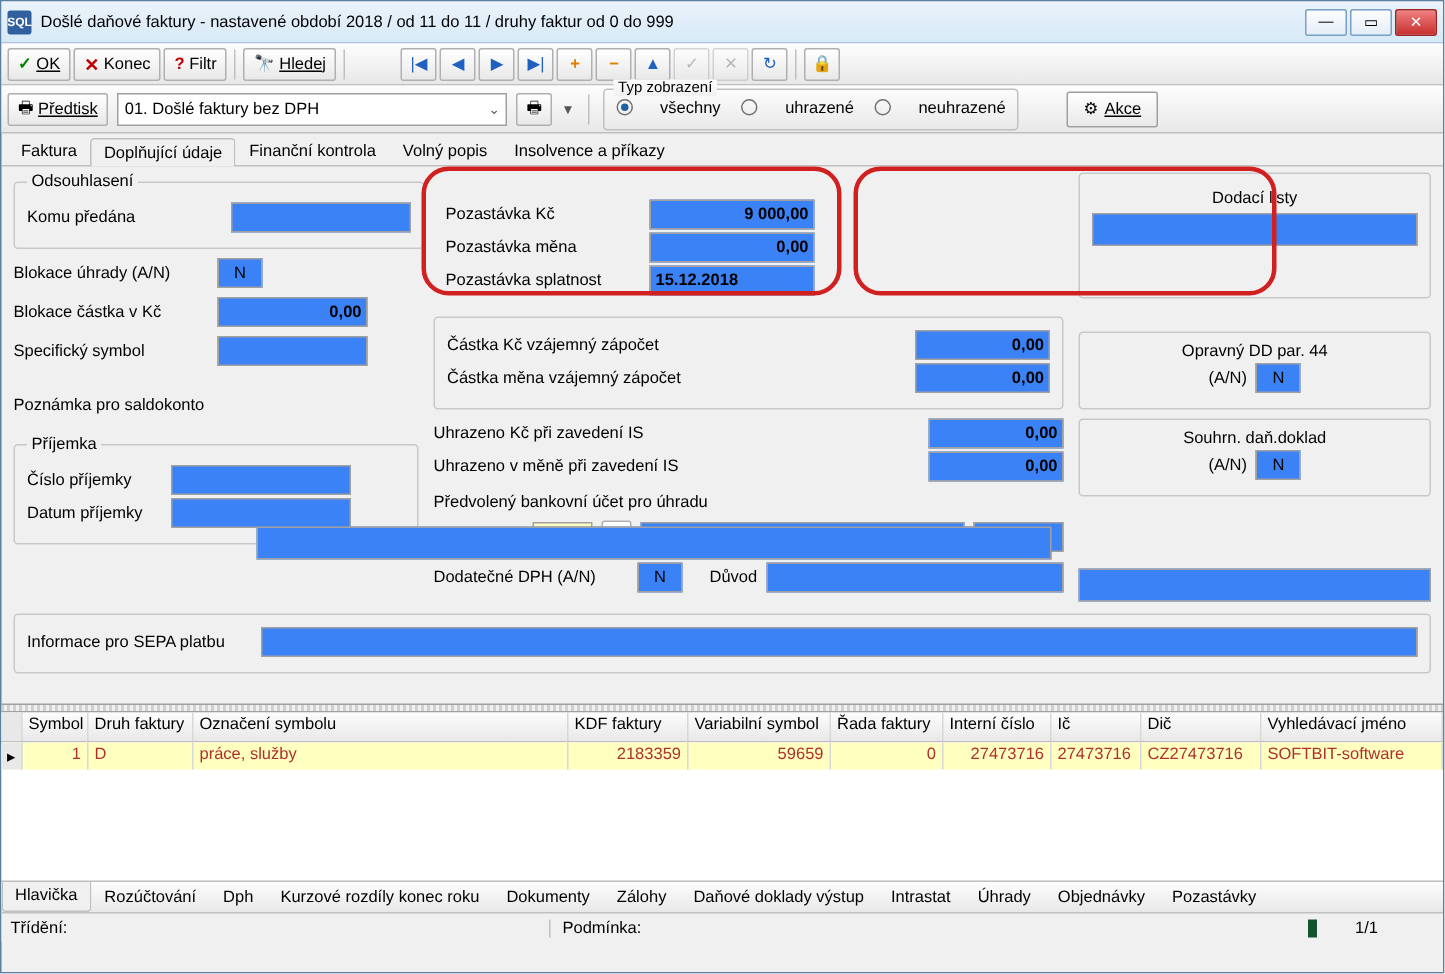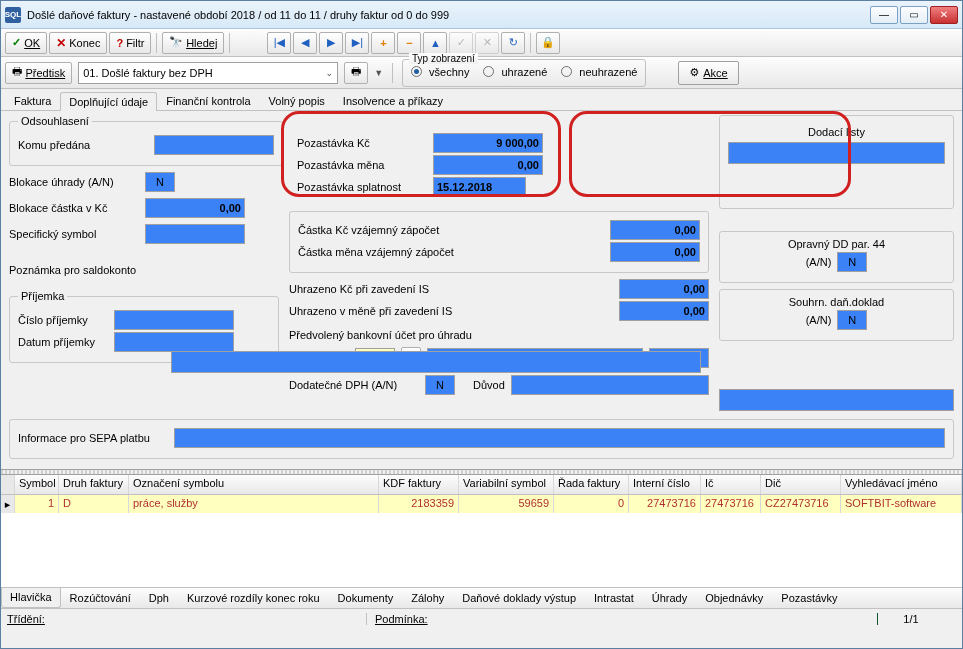--- a/index.html
+++ b/index.html
@@ -21,21 +21,21 @@
 .tbtn .q { color: #c00000; font-weight: bold; }
 .tsep { width: 1px; height: 20px; background: #c0c0c0; margin: 0 3px; }
 .navbtn { width: 24px; height: 22px; border: 1px solid #b0b0b0; background: linear-gradient(#fff,#e8e8e8); border-radius: 2px; display: flex; align-items: center; justify-content: center; cursor: pointer; }
 .navbtn.disabled { opacity: 0.5; }
 
 .toolbar2 { height: 32px; background: linear-gradient(#fdfdfd,#e8e8e8); border-bottom: 1px solid #c0c0c0; display: flex; align-items: center; padding: 0 4px; gap: 6px; }
 .select1 { height: 22px; border: 1px solid #a0a0a0; background: #fff; padding: 0 4px; width: 260px; display: flex; align-items: center; justify-content: space-between; }
 .select1 .chev { font-size: 9px; color: #555; }
 .radiogrp { border: 1px solid #c0c0c0; border-radius: 3px; padding: 2px 8px 4px 8px; display: flex; align-items: center; gap: 14px; height: 28px; position: relative; }
 .radiogrp .legend { position: absolute; top: -7px; left: 6px; background: linear-gradient(#fdfdfd,#f0f0f0); padding: 0 3px; font-size: 10px; }
-.radio { display: flex; align-items: center; gap: 7px; }
+.radio { display: flex; align-items: center; gap: 18px; }
 .radio .dot { width: 11px; height: 11px; border: 1px solid #707070; border-radius: 50%; display: flex; align-items: center; justify-content: center; }
 .radio .dot.sel::after { content:''; width:5px; height:5px; background:#2060a0; border-radius:50%; }
 .akcebtn { height: 24px; padding: 0 10px; border: 1px solid #a0a0a0; background: linear-gradient(#fff,#e8e8e8); border-radius: 2px; display: flex; align-items: center; gap: 4px; }
 
 .tabs1 { display: flex; border-bottom: 1px solid #c0c0c0; padding-left: 4px; margin-top: 2px; }
 .tab1 { padding: 3px 8px; border: 1px solid transparent; border-bottom: none; cursor: pointer; }
 .tab1.active { background: #f0f0f0; border-color: #c0c0c0; border-radius: 3px 3px 0 0; position: relative; top: 1px; }
 
 .formarea { padding: 4px 8px; position: relative; height: 358px; }
 fieldset { border: 1px solid #c8c8c8; border-radius: 3px; padding: 6px 8px 8px 8px; margin-bottom: 4px; }
@@ -61,22 +61,22 @@
 .gridhdr div, .gridrow div { padding: 2px 4px; border-right: 1px solid #d8d8d8; overflow: hidden; white-space: nowrap; }
 .gridrow { display: flex; background: #ffffc0; color: #b03030; height: 18px; }
 .gridcell-ind { width: 14px; background: #e8e8e8; color:#000; display:flex; align-items:center; justify-content:center;}
 .gridbody { height: 92px; background: #fff; overflow: auto; }
 
 .tabs2 { display: flex; border-top: 1px solid #c0c0c0; background: linear-gradient(#fdfdfd,#e8e8e8); padding-left: 0; }
 .tab2 { padding: 3px 8px; cursor: pointer; border: 1px solid transparent; }
 .tab2.active { background: #f0f0f0; border-color: #c0c0c0; border-top: none; border-radius: 0 0 3px 3px; }
 
 .status { height: 20px; background: #f0f0f0; border-top: 1px solid #c0c0c0; display: flex; align-items: center; padding: 0 6px; font-size: 11px; }
-.status .cell { border-right: 1px solid #c0c0c0; padding-right: 4px; margin-right: 8px; text-decoration: underline; }
-.status .cell.fill { flex: 1; border-right: 1px solid #14532d; }
+.status .cell { border-right: 1px solid #c0c0c0; padding-right: 4px; margin-right: 8px; }
+.status .cell.fill { flex: 1; border-right: 6px solid #14532d; }
 </style>
 </head>
 <body>
 
 <div class="window">
 
   <div class="titlebar">
     <div class="icon">SQL</div>
     <div class="title">Došlé daňové faktury - nastavené období 2018 / od 11 do 11 / druhy faktur od 0 do 999</div>
     <div class="winbtns">
@@ -232,21 +232,21 @@
           <div class="row">
               <span class="lbl">Pozastávka Kč</span>
               <div class="inp ra" style="width:110px">9 000,00</div>
             </div>
           <div class="row">
               <span class="lbl">Pozastávka měna</span>
               <div class="inp ra" style="width:110px">0,00</div>
             </div>
           <div class="row">
               <span class="lbl">Pozastávka splatnost</span>
-              <div class="inp" style="width:93px;font-weight:bold">15.12.2018</div>
+              <div class="inp" style="width:110px;font-weight:bold">15.12.2018</div>
             </div>
         </div>
         <fieldset style="margin-top:6px">
           <div class="row">
               <span style="width:170px">Částka Kč vzájemný zápočet</span>
               <div style="flex:1"></div>
               <div class="inp ra" style="width:90px">0,00</div>
             </div>
           <div class="row">
               <span style="width:170px">Částka měna vzájemný zápočet</span>
@@ -276,21 +276,21 @@
         </div>
         <div class="row" style="margin-top:6px">
           <span style="width:130px">Dodatečné DPH (A/N)</span>
           <div class="inp small">N</div>
           <span style="margin-left:12px">Důvod</span>
           <div class="inp" style="flex:1"></div>
         </div>
       </div>
 
       <div class="col3">
-        <fieldset style="text-align:center;height:94px">
+        <fieldset style="text-align:center;height:84px">
           <div style="margin:4px 0">Dodací listy</div>
           <div class="inp" style="width:100%;height:22px"></div>
         </fieldset>
         <div style="height:18px"></div>
         <fieldset style="text-align:center">
           <div>Opravný DD par. 44</div>
           <div class="row" style="justify-content:center">
               <span>(A/N)</span>
               <div class="inp small">N</div>
             </div>

